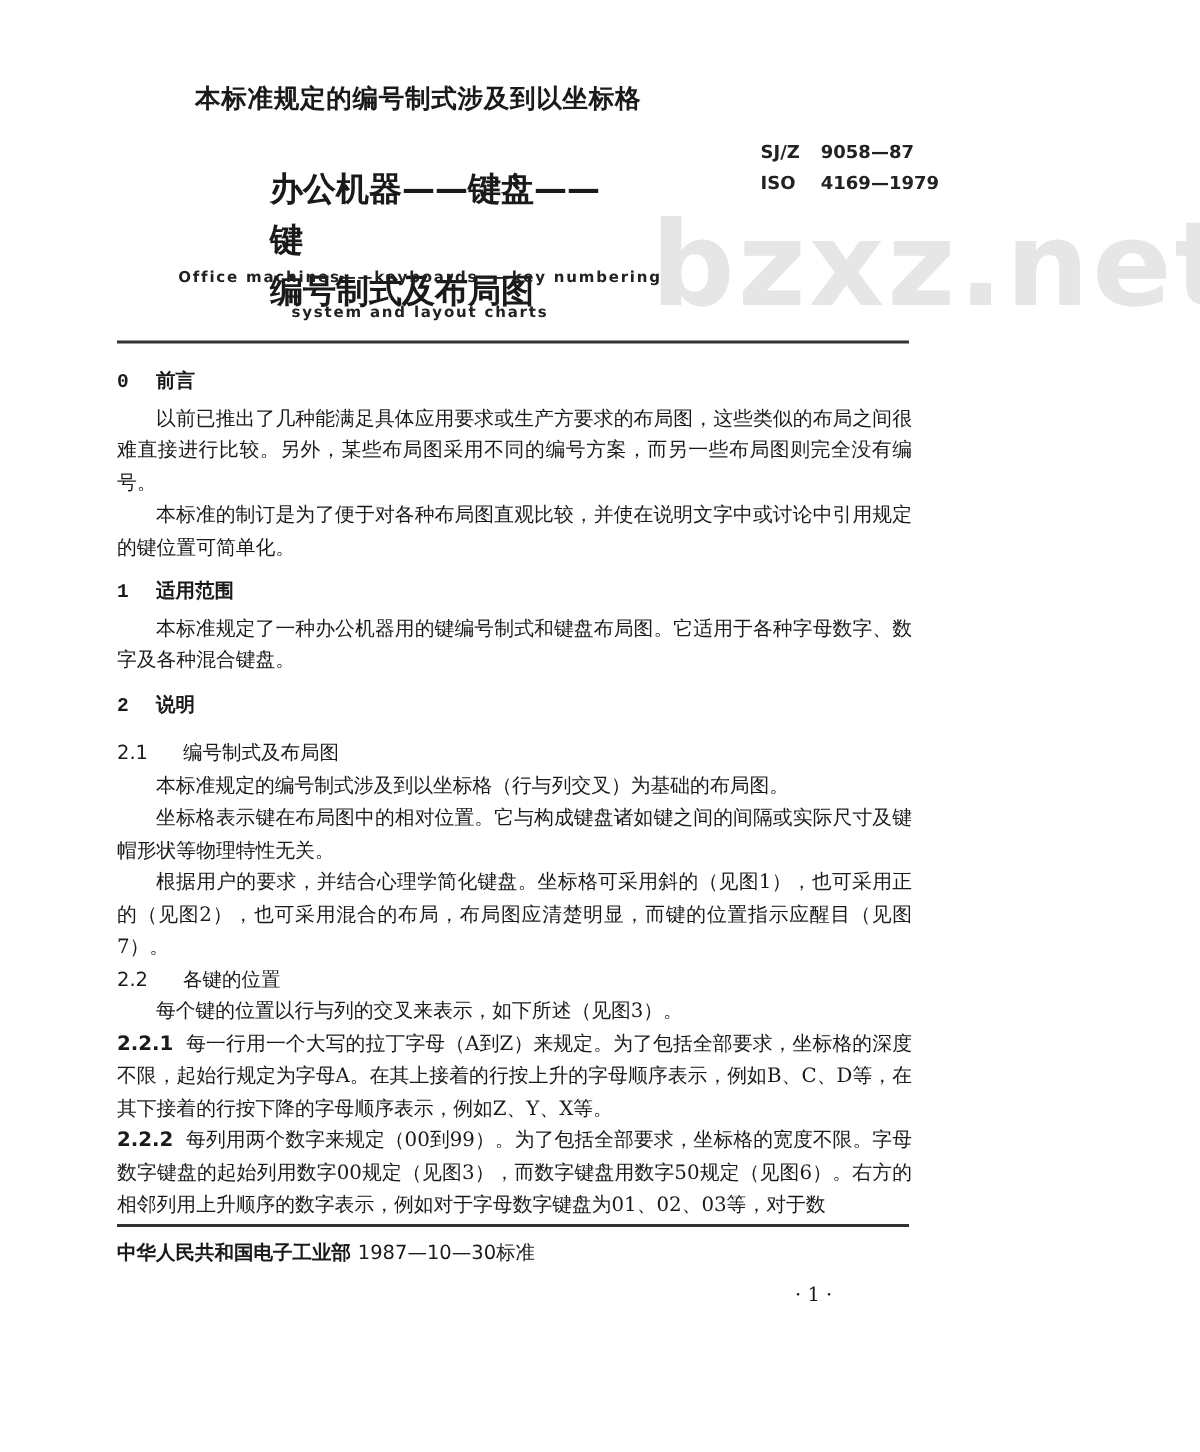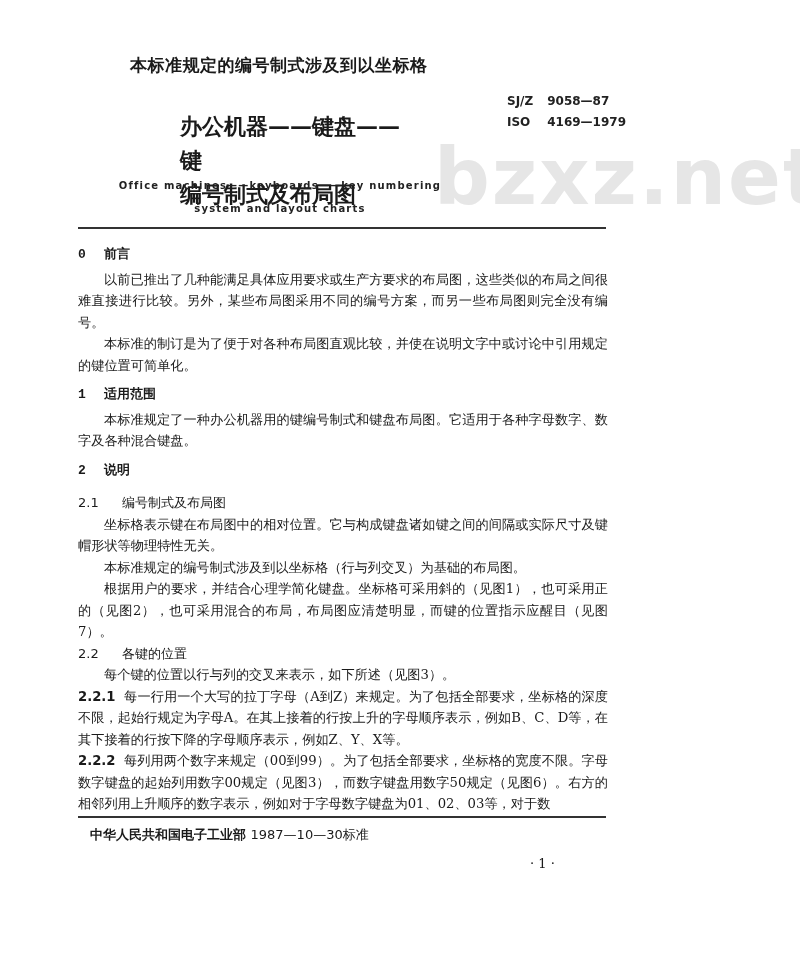--- a/index.html
+++ b/index.html
@@ -41,21 +41,21 @@
     }
     .h1 { font-family: Liberation Mono, monospace; font-weight: bold; font-size: 13px; margin: 0 0 3px 0; }
     .h1 .num { display: inline-block; width: 26px; }
     .h2 { font-size: 13px; margin: 0; }
     .h2 .num { display: inline-block; width: 44px; font-family: "DejaVu Sans", sans-serif; }
     .p { text-indent: 26px; margin: 0; text-align: justify; }
     .p.flush { text-indent: 0; }
     .p .num { font-family: "DejaVu Sans", sans-serif; display: inline-block; width: 46px; text-indent: 0; font-weight: bold; }
     .gap { height: 8px; }
     .footer-org {
-      left: 90px; top: 826px; font-size: 13px; font-family: "DejaVu Sans", sans-serif; font-weight: bold;
+      left: 78px; top: 826px; font-size: 13px; font-family: "DejaVu Sans", sans-serif; font-weight: bold;
     }
     .footer-org .date { font-weight: normal; }
     .page-num {
       left: 530px; top: 856px; font-size: 13px; font-family: "DejaVu Serif", serif;
     }
   </style>
 </head>
 <body>
 
 <div class="watermark">bzxz.net</div>
@@ -101,22 +101,22 @@
   <div class="gap"></div>
 
   <div class="h1">
     <span class="num">2</span><span>说明</span>
   </div>
   <div class="gap"></div>
 
   <div class="h2">
     <span class="num">2.1</span><span>编号制式及布局图</span>
   </div>
+  <p class="p">本标准规定的编号制式涉及到以坐标格（行与列交叉）为基础的布局图。</p>
   <p class="p">坐标格表示键在布局图中的相对位置。它与构成键盘诸如键之间的间隔或实际尺寸及键帽形状等物理特性无关。</p>
-  <p class="p">本标准规定的编号制式涉及到以坐标格（行与列交叉）为基础的布局图。</p>
   <p class="p">根据用户的要求，并结合心理学简化键盘。坐标格可采用斜的（见图1），也可采用正的（见图2），也可采用混合的布局，布局图应清楚明显，而键的位置指示应醒目（见图7）。</p>
 
   <div class="h2">
     <span class="num">2.2</span><span>各键的位置</span>
   </div>
   <p class="p">每个键的位置以行与列的交叉来表示，如下所述（见图3）。</p>
 
   <p class="p flush">
     <span class="num">2.2.1</span><span>每一行用一个大写的拉丁字母（A到Z）来规定。为了包括全部要求，坐标格的深度不限，起始行规定为字母A。在其上接着的行按上升的字母顺序表示，例如B、C、D等，在其下接着的行按下降的字母顺序表示，例如Z、Y、X等。</span>
   </p>

